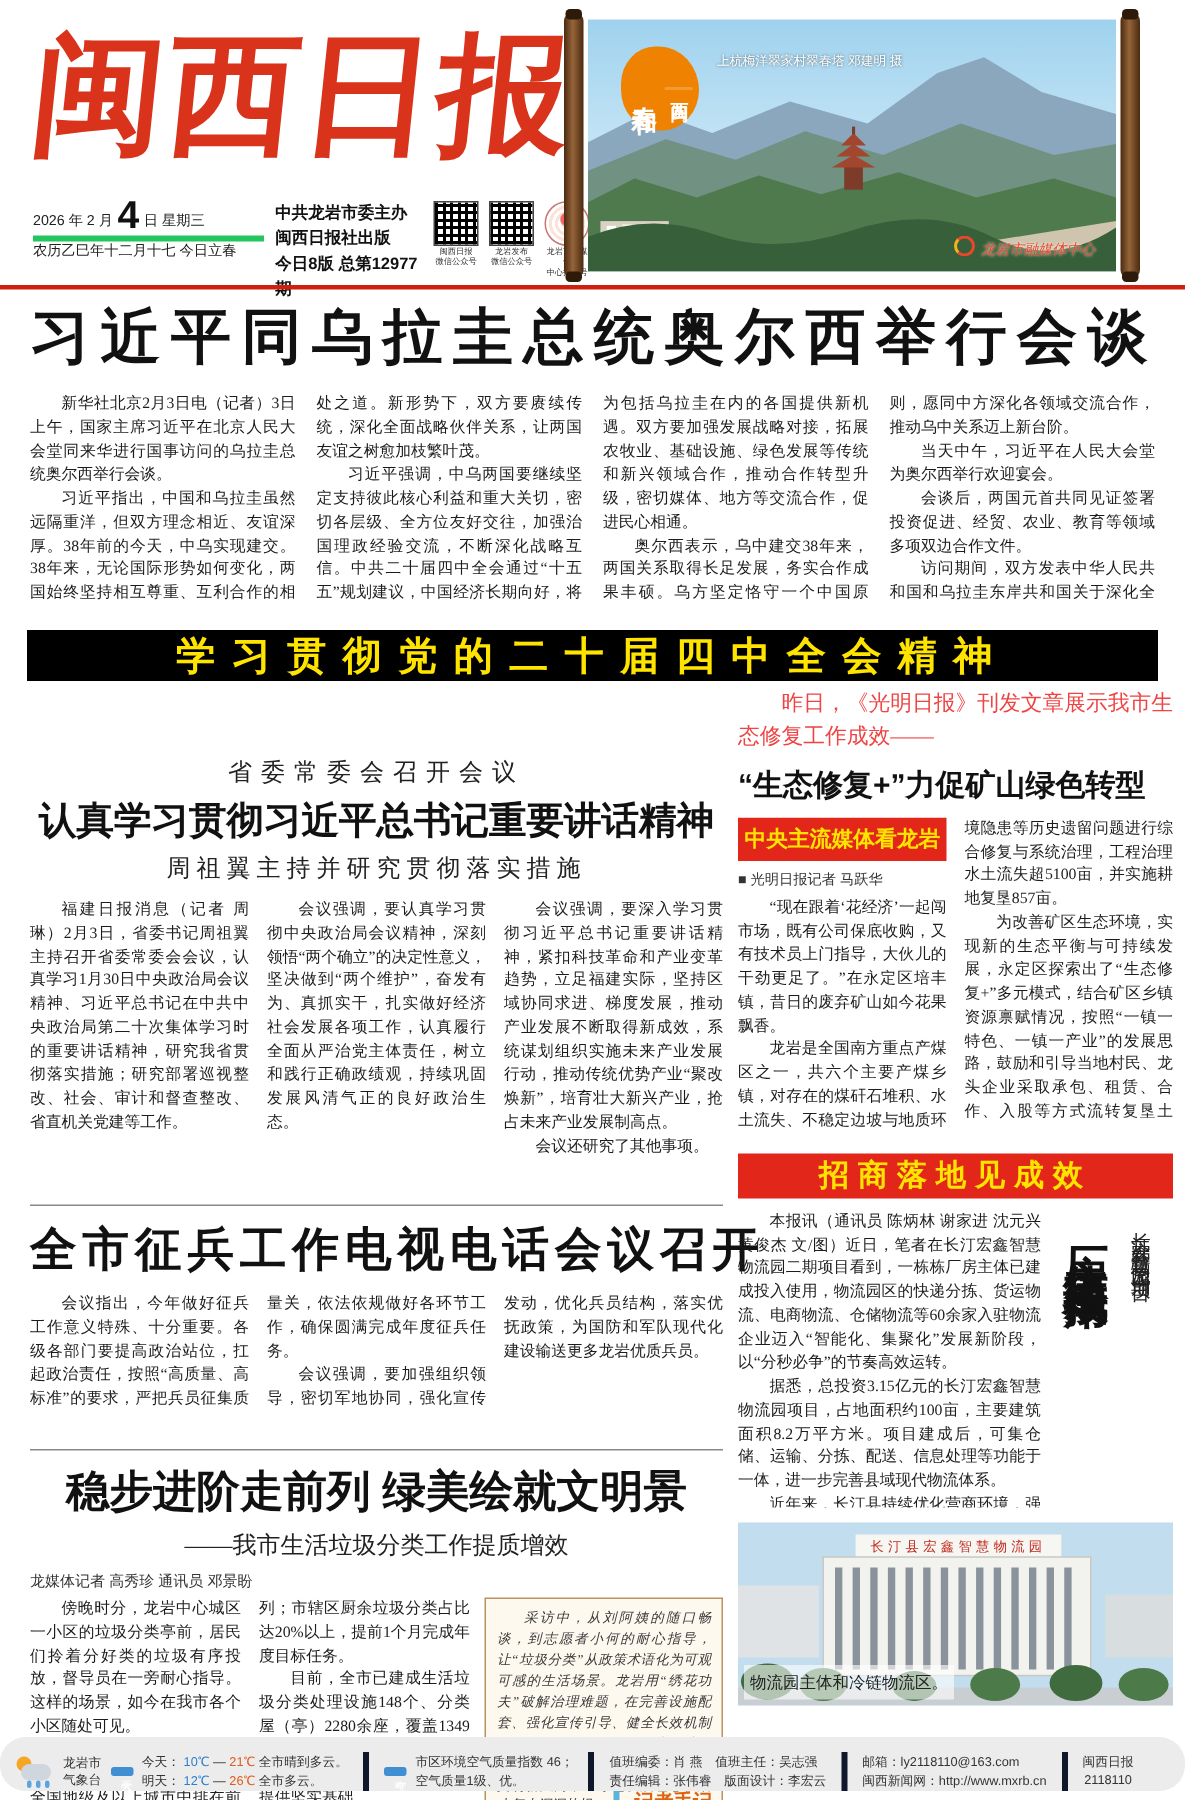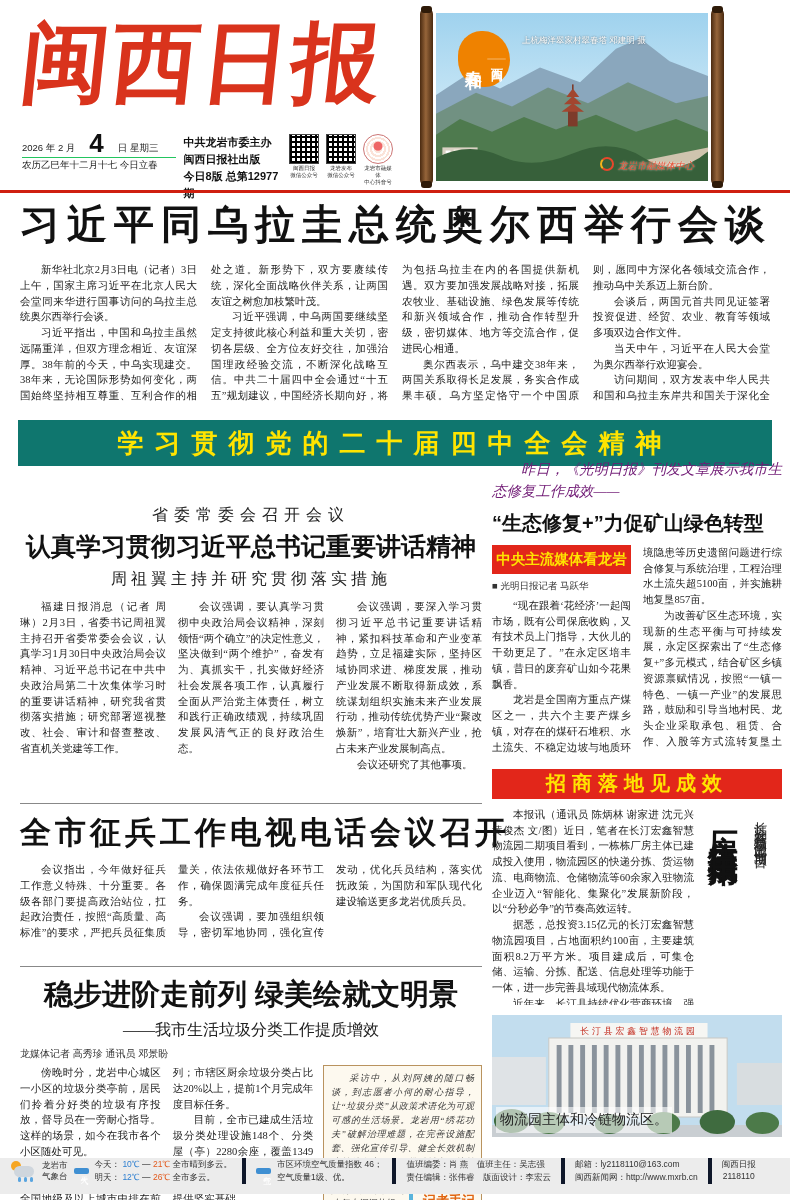--- a/index.html
+++ b/index.html
@@ -4,34 +4,34 @@
 <style>
   html,body{margin:0;padding:0;background:#d8d8d8;}
   .page{position:relative;width:790px;height:1200px;margin:0 auto;background:#fff;overflow:hidden;
         font-family:"Liberation Serif","DejaVu Serif",serif;color:#1c1c1c;}
   
   .masthead-left{position:absolute;left:22px;top:14px;width:372px;height:172px;}
   .paper-title{font-family:"DejaVu Serif","Liberation Serif",serif;font-weight:900;color:#d9331c;
         font-size:88px;line-height:1.1;letter-spacing:2px;transform:skewX(-6deg);white-space:nowrap;}
   .date-row{position:absolute;left:0;top:118px;width:372px;display:flex;gap:8px;align-items:flex-start;}
   .date-a{width:172px;font-family:"Liberation Sans",sans-serif;font-size:9.5px;color:#222;line-height:1.5;}
-  .date-a .l1{display:flex;align-items:flex-end;gap:14px;border-bottom:1px solid #22c55e;padding-bottom:2px;text-align:right;}
+  .date-a .l1{display:flex;align-items:flex-end;gap:3px;border-bottom:4px solid #22c55e;padding-bottom:2px;text-align:right;}
   .date-day{font-size:26px;font-weight:700;line-height:.9;color:#111;font-family:"Liberation Sans",sans-serif;}
   .date-b{width:108px;font-family:"Liberation Sans",sans-serif;font-size:11px;font-weight:700;line-height:1.55;color:#111;padding-top:2px;}
   .qr-row{display:flex;gap:5px;padding-top:2px;}
   .qr-item{width:32px;text-align:center;}
   .qr-box{width:28px;height:28px;margin:0 auto;border:1px solid #444;
      background-image:repeating-linear-gradient(0deg,#000 0 2px,transparent 2px 5px),
                       repeating-linear-gradient(90deg,#000 0 2px,#fff 2px 5px);}
   .qr-box.round{border-radius:50%;border:1px solid #c77;background:
      radial-gradient(circle at 50% 40%,#e66 0 4px,transparent 5px),
      repeating-radial-gradient(circle,#fff 0 2px,#fbe3d9 2px 4px);}
   .qr-label{font-family:"Liberation Sans",sans-serif;font-size:5.5px;line-height:1.25;color:#333;white-space:pre-line;margin-top:1px;}
   
-  .scroll{position:absolute;left:420px;top:8px;width:304px;height:178px;}
+  .scroll{position:absolute;left:376px;top:8px;width:384px;height:178px;}
   .rod{position:absolute;top:0;bottom:0;width:13px;background:linear-gradient(90deg,#4a2a10,#96653a 45%,#4a2a10);border-radius:6px;}
   .rod.left{left:0;} .rod.right{right:0;}
   .rod:before,.rod:after{content:"";position:absolute;left:1px;right:1px;height:7px;background:#2e1a08;border-radius:3px;}
   .rod:before{top:-2px;} .rod:after{bottom:-2px;}
   .scroll-photo{position:absolute;left:16px;right:16px;top:5px;bottom:5px;overflow:hidden;background:#bcd9ec;}
   .scroll-photo svg{position:absolute;inset:0;width:100%;height:100%;}
   .badge{position:absolute;left:22px;top:18px;width:52px;height:56px;background:#ef8200;
      border-radius:46% 54% 50% 50%;display:flex;justify-content:center;align-items:center;gap:2px;}
   .badge .v{writing-mode:vertical-rl;color:#fff;font-family:"Liberation Sans",sans-serif;font-weight:700;}
   .badge .v1{font-size:17px;letter-spacing:1px;}
@@ -43,21 +43,21 @@
   .watermark .swirl{display:inline-block;width:10px;height:10px;border:2px solid #e8472b;border-radius:50%;
      border-left-color:#f6b21a;vertical-align:-2px;margin-right:2px;}
   .red-rule{position:absolute;left:0;top:190px;width:790px;height:3px;background:#cf1f10;}
   
   .top-story{position:absolute;left:20px;top:197px;width:750px;}
   .top-headline{font-family:"Liberation Sans","DejaVu Sans",sans-serif;font-weight:900;font-size:40px;
      letter-spacing:7px;text-align:center;white-space:nowrap;color:#111;}
   .top-body{margin-top:10px;height:146px;overflow:hidden;columns:4;column-gap:14px;}
   p.bt{margin:0;font-size:10.5px;line-height:1.5;text-align:justify;text-indent:2em;}
   
-  .banner{position:absolute;left:18px;top:420px;width:754px;height:46px;background:#0f766e;
+  .banner{position:absolute;left:18px;top:420px;width:754px;height:34px;background:#000000;
      display:flex;align-items:center;justify-content:center;}
   .banner span{font-family:"Liberation Sans",sans-serif;font-weight:900;font-size:26px;letter-spacing:11px;color:#ffe400;white-space:nowrap;}
   
   .main-left{position:absolute;left:20px;top:460px;width:462px;}
   .kicker{font-size:16px;text-align:center;letter-spacing:6px;color:#222;margin-top:45px;}
   .speech-headline{font-family:"Liberation Sans",sans-serif;font-weight:900;font-size:25px;text-align:center;
      white-space:nowrap;margin-top:4px;color:#111;}
   .speech-sub{font-size:16px;text-align:center;letter-spacing:4px;margin-top:6px;color:#222;}
   .speech-body{margin-top:9px;height:196px;overflow:hidden;columns:3;column-gap:12px;}
   .rule{border:none;border-top:1px solid #888;margin:8px 0 0 0;}
@@ -69,41 +69,41 @@
   .waste-sub{font-size:16px;text-align:center;margin-top:5px;color:#222;}
   .waste-byline{font-size:10px;font-family:"Liberation Sans",sans-serif;color:#333;margin-top:6px;}
   .waste-wrap{display:flex;gap:10px;margin-top:4px;}
   .waste-body{width:300px;height:150px;overflow:hidden;columns:2;column-gap:12px;}
   .note-box{width:146px;height:140px;border:1px solid #b9935f;background:#fdf9ef;padding:6px 7px;position:relative;}
   .note-text{font-size:9px;line-height:1.55;font-style:italic;color:#3a3a3a;text-align:justify;text-indent:2em;}
   .note-label{position:absolute;right:6px;bottom:5px;font-family:"Liberation Sans",sans-serif;font-weight:900;
      font-size:13px;color:#e06410;padding-left:10px;border-left:4px solid #5ab4dc;border-bottom:3px solid #5ab4dc;}
   
   .main-right{position:absolute;left:492px;top:458px;width:290px;}
-  .eco-kicker{font-size:14.5px;line-height:1.55;color:#701a75;text-indent:2em;font-style:italic;}
+  .eco-kicker{font-size:14.5px;line-height:1.55;color:#ef4444;text-indent:2em;}
   .eco-headline{font-family:"Liberation Sans",sans-serif;font-weight:900;font-size:20px;white-space:nowrap;
      margin-top:7px;color:#111;}
   .eco-body{margin-top:8px;height:212px;overflow:hidden;columns:2;column-gap:12px;}
   .tag-box{background:#e2261a;color:#ffe400;font-family:"Liberation Sans",sans-serif;font-weight:900;
      font-size:14.5px;text-align:center;padding:5px 0;margin-bottom:6px;}
   .eco-byline{font-size:9.5px;font-family:"Liberation Sans",sans-serif;color:#333;margin:0 0 5px 0;}
   .logi-banner{margin-top:12px;background:#e2261a;height:30px;display:flex;align-items:center;justify-content:center;}
   .logi-banner span{font-family:"Liberation Sans",sans-serif;font-weight:900;font-size:20px;letter-spacing:6px;color:#ffe400;}
   .logi-row{display:flex;gap:8px;margin-top:8px;height:198px;}
   .logi-text{width:202px;overflow:hidden;}
   .logi-vert{writing-mode:vertical-rl;font-family:"Liberation Sans",sans-serif;font-weight:900;font-size:30px;
      letter-spacing:4px;color:#111;height:196px;}
   .logi-vert-sub{writing-mode:vertical-rl;font-size:13px;letter-spacing:3px;color:#222;height:190px;padding-top:4px;}
   .logi-photo{position:relative;margin-top:10px;width:290px;height:122px;overflow:hidden;background:#c2ddee;}
   .logi-photo svg{position:absolute;inset:0;width:100%;height:100%;}
   .photo-caption{position:absolute;left:4px;bottom:4px;background:rgba(255,255,255,.6);color:#222;
-     font-size:14px;padding:4px 4px;font-family:"Liberation Sans",sans-serif;text-align:right;}
+     font-size:11px;padding:4px 4px;font-family:"Liberation Sans",sans-serif;text-align:right;}
   
   .footer{position:absolute;left:0;top:1158px;width:790px;height:36px;background:#ececec;
-     display:flex;align-items:flex-start;font-family:"Liberation Sans",sans-serif;font-size:8.5px;color:#333;}
+     display:flex;align-items:flex-end;font-family:"Liberation Sans",sans-serif;font-size:8.5px;color:#333;border-radius:17px;}
   .fseg{padding:0 10px;display:flex;align-items:center;gap:6px;height:26px;}
   .fseg + .fseg{border-left:4px solid #0f172a;}
   .wicon{position:relative;width:26px;height:20px;}
   .wicon .sun{position:absolute;left:1px;top:0;width:10px;height:10px;border-radius:50%;background:#f6a623;}
   .wicon .cloud{position:absolute;left:4px;top:5px;width:20px;height:11px;border-radius:8px;background:#cfd6dd;}
   .wicon .d{position:absolute;width:3px;height:5px;border-radius:2px;background:#5aa5e0;top:16px;}
   .wicon .d1{left:8px;} .wicon .d2{left:14px;} .wicon .d3{left:20px;}
   .station{white-space:pre-line;line-height:1.3;font-size:8.5px;}
   .fbadge{width:13px;background:#3f8fd2;color:#fff;border-radius:2px;padding:2px 1px;text-align:center;
      font-size:8px;line-height:1.1;writing-mode:vertical-rl;letter-spacing:1px;}
@@ -200,22 +200,22 @@
 
   <div class="red-rule"></div>
 
   <div class="top-story">
     <div class="top-headline">习近平同乌拉圭总统奥尔西举行会谈</div>
     <div class="top-body">
       <p class="bt">新华社北京2月3日电（记者）3日上午，国家主席习近平在北京人民大会堂同来华进行国事访问的乌拉圭总统奥尔西举行会谈。</p>
       <p class="bt">习近平指出，中国和乌拉圭虽然远隔重洋，但双方理念相近、友谊深厚。38年前的今天，中乌实现建交。38年来，无论国际形势如何变化，两国始终坚持相互尊重、互利合作的相处之道。新形势下，双方要赓续传统，深化全面战略伙伴关系，让两国友谊之树愈加枝繁叶茂。</p>
       <p class="bt">习近平强调，中乌两国要继续坚定支持彼此核心利益和重大关切，密切各层级、全方位友好交往，加强治国理政经验交流，不断深化战略互信。中共二十届四中全会通过“十五五”规划建议，中国经济长期向好，将为包括乌拉圭在内的各国提供新机遇。双方要加强发展战略对接，拓展农牧业、基础设施、绿色发展等传统和新兴领域合作，推动合作转型升级，密切媒体、地方等交流合作，促进民心相通。</p>
       <p class="bt">奥尔西表示，乌中建交38年来，两国关系取得长足发展，务实合作成果丰硕。乌方坚定恪守一个中国原则，愿同中方深化各领域交流合作，推动乌中关系迈上新台阶。</p>
+      <p class="bt">当天中午，习近平在人民大会堂为奥尔西举行欢迎宴会。</p>
       <p class="bt">会谈后，两国元首共同见证签署投资促进、经贸、农业、教育等领域多项双边合作文件。</p>
-      <p class="bt">当天中午，习近平在人民大会堂为奥尔西举行欢迎宴会。</p>
       <p class="bt">访问期间，双方发表中华人民共和国和乌拉圭东岸共和国关于深化全面战略伙伴关系的联合声明。</p>
     </div>
   </div>
 
   <div class="banner">
     <span>学习贯彻党的二十届四中全会精神</span>
   </div>
 
   <div class="main-left">
     <div>

